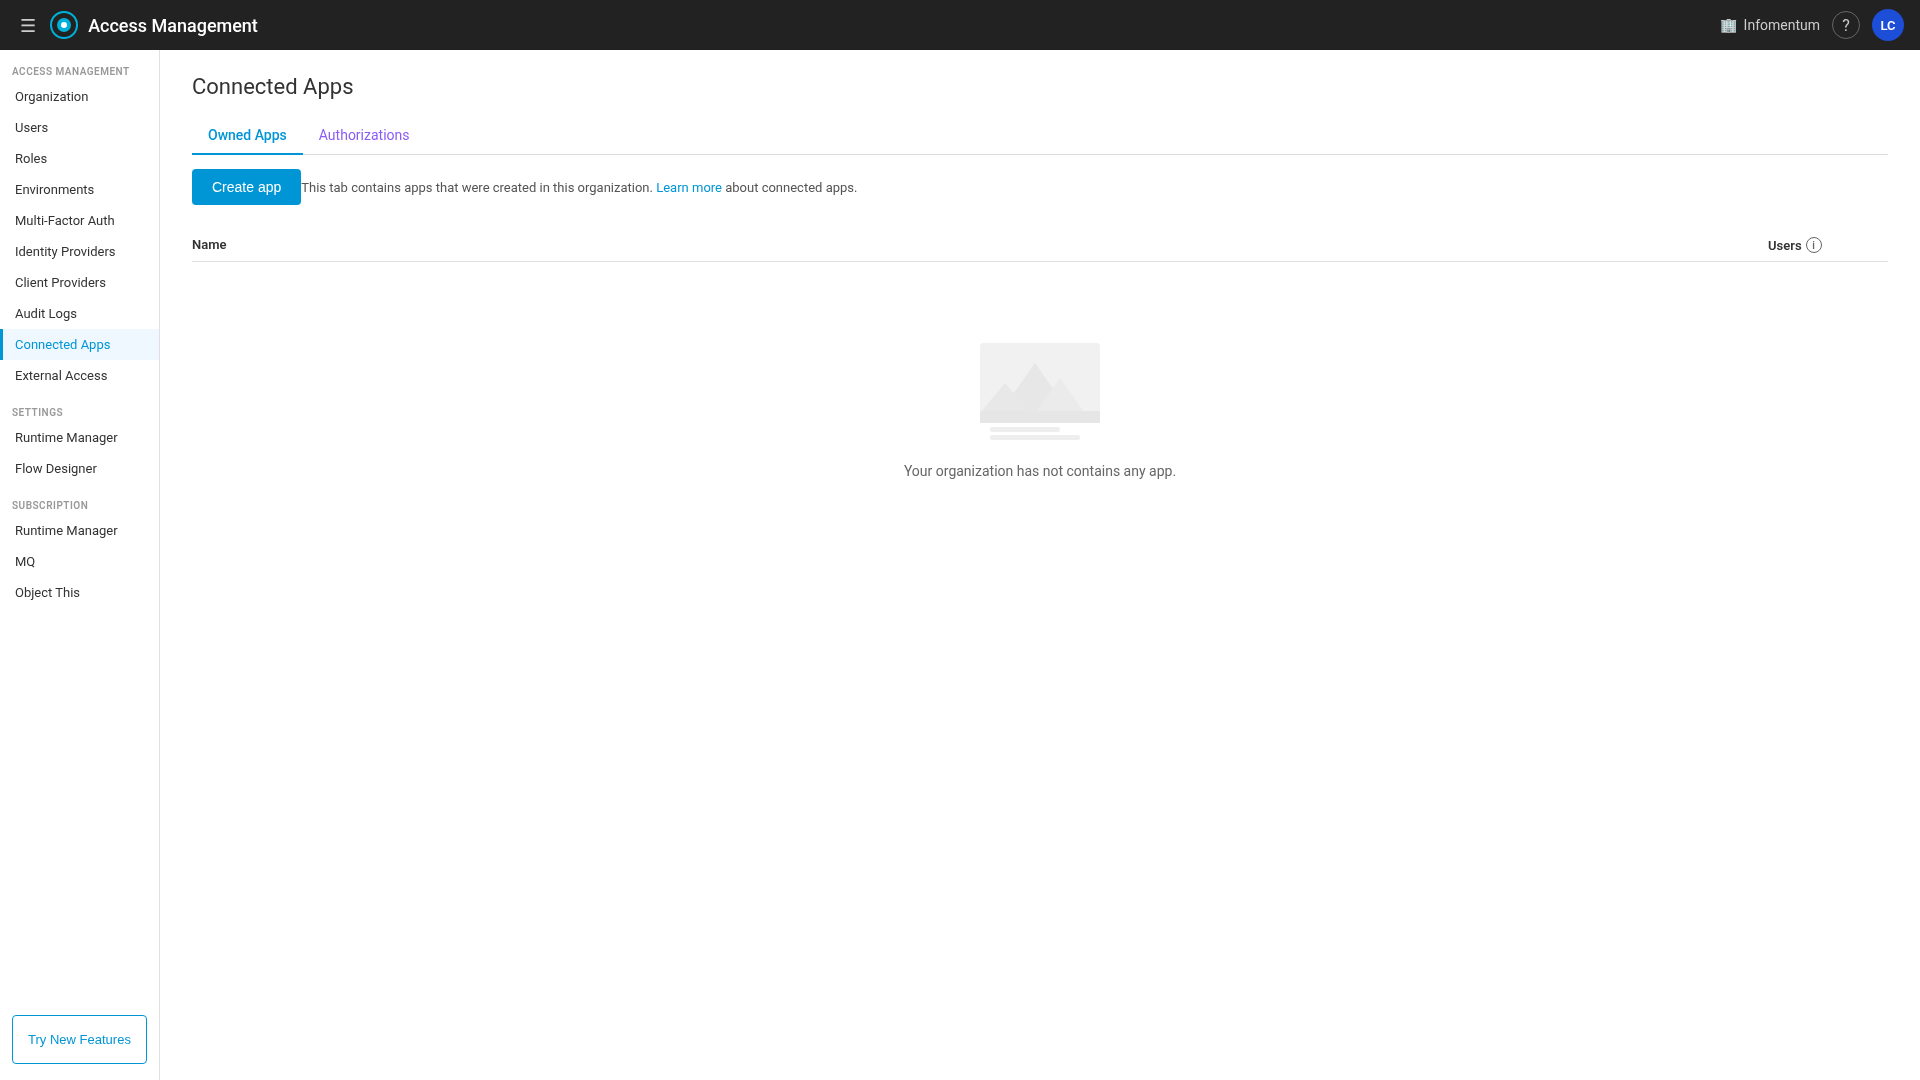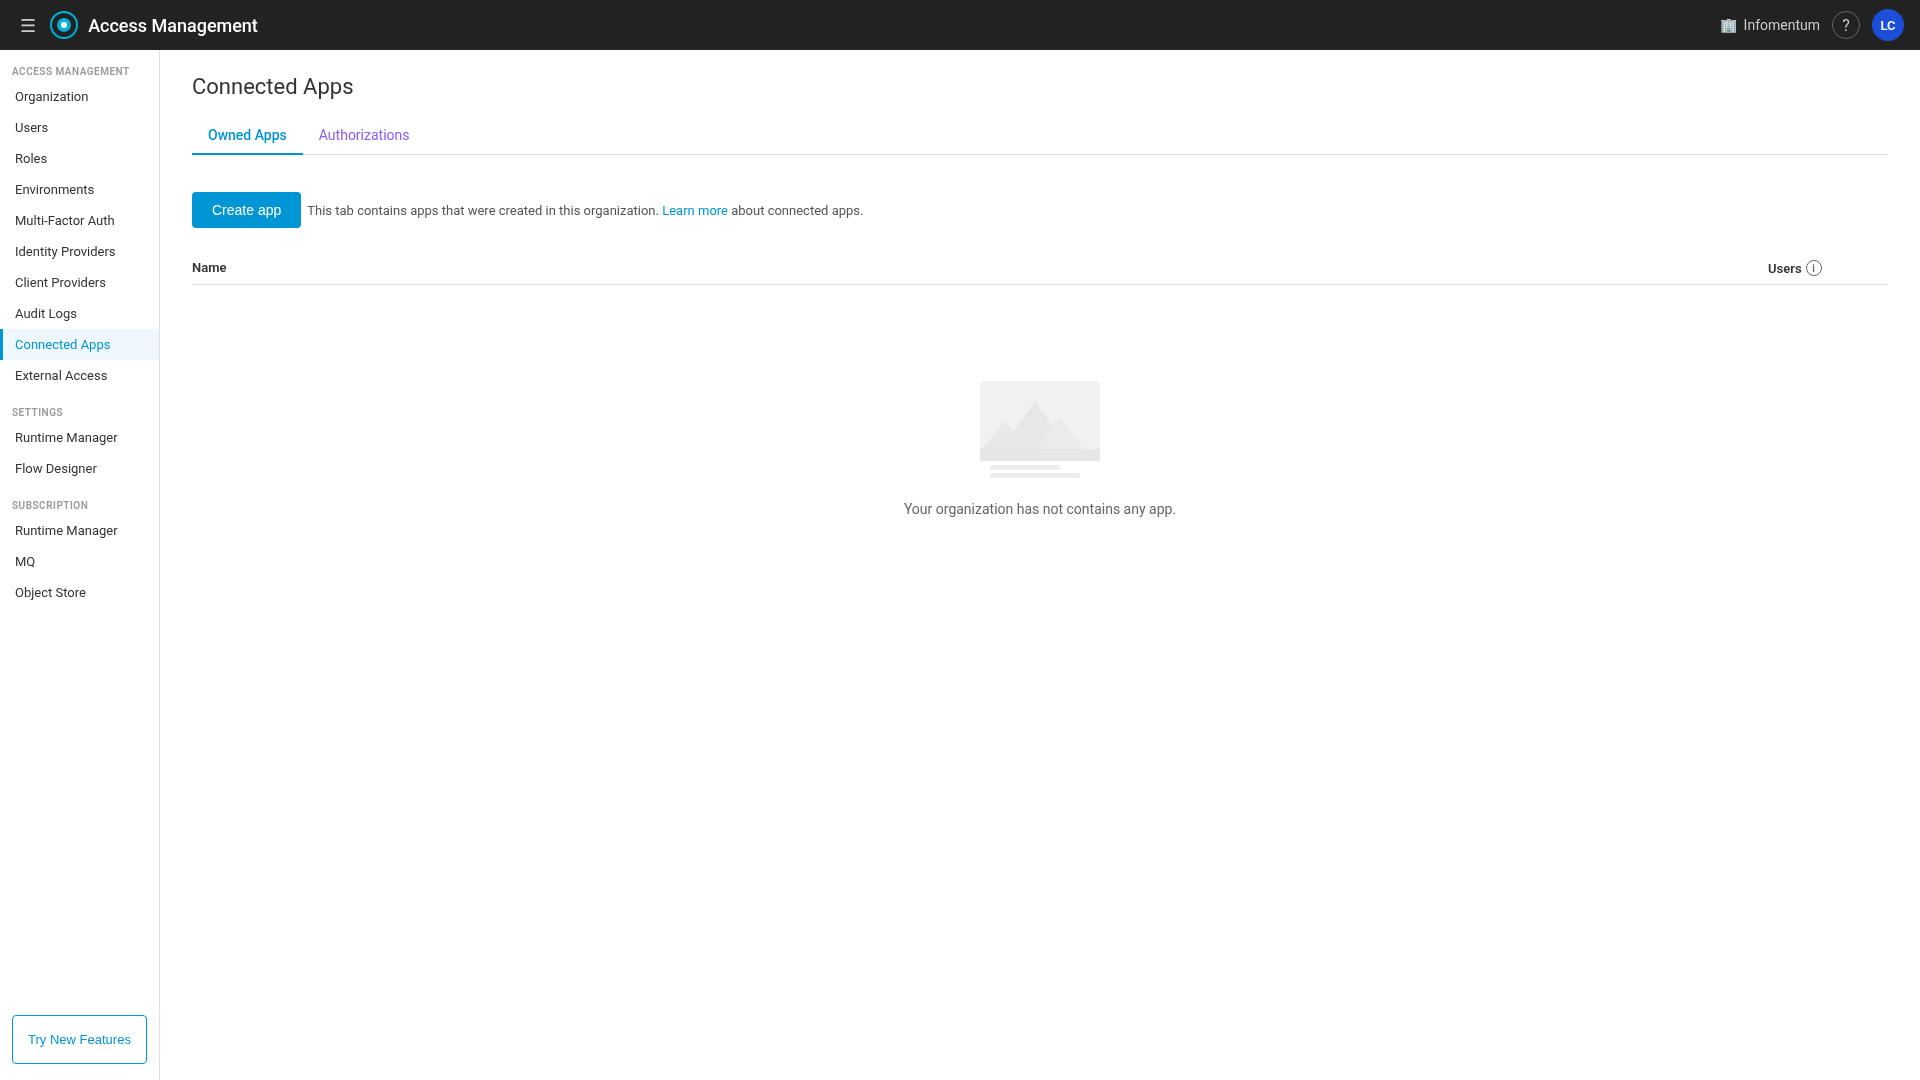--- a/index.html
+++ b/index.html
@@ -140,41 +140,41 @@
       font-size: 22px;
       font-weight: 400;
       color: #333;
       margin-bottom: 20px;
     }
 
     
     .tabs {
       display: flex;
       border-bottom: 1px solid #ddd;
-      margin-bottom: 37px;
+      margin-bottom: 14px;
     }
     .tab {
       padding: 8px 16px 10px;
       font-size: 14px;
       color: #8b5cf6;
       cursor: pointer;
       border-bottom: 2px solid transparent;
       margin-bottom: -1px;
     }
     .tab.active {
       color: #0096d6;
       border-bottom: 2px solid #0096d6;
       font-weight: 500;
     }
 
     
     .content-header {
       display: flex;
       align-items: center;
-      gap: 6px;
+      gap: 0;
       margin-bottom: 24px;
     }
     .create-app-btn {
       background: #0096d6;
       color: #fff;
       border: none;
       border-radius: 4px;
       padding: 10px 20px;
       font-size: 14px;
       cursor: pointer;
@@ -187,21 +187,21 @@
     .content-description a {
       color: #0096d6;
       text-decoration: none;
     }
 
     
     .table-header {
       display: flex;
       padding: 8px 0;
       border-bottom: 1px solid #e0e0e0;
-      margin-bottom: 16px;
+      margin-bottom: 1px;
     }
     .table-col-name {
       font-size: 13px;
       font-weight: 600;
       color: #333;
       flex: 1;
     }
     .table-col-users {
       font-size: 13px;
       font-weight: 600;
@@ -284,21 +284,21 @@
     <a class="sidebar-item active">Connected Apps</a>
     <a class="sidebar-item">External Access</a>
 
     <div class="sidebar-section-label">SETTINGS</div>
     <a class="sidebar-item">Runtime Manager</a>
     <a class="sidebar-item">Flow Designer</a>
 
     <div class="sidebar-section-label">SUBSCRIPTION</div>
     <a class="sidebar-item">Runtime Manager</a>
     <a class="sidebar-item">MQ</a>
-    <a class="sidebar-item">Object Store</a>
+    <a class="sidebar-item">Object This</a>
 
     <div class="sidebar-bottom">
       <button class="try-new-features-btn">Try New Features</button>
     </div>
   </nav>
 
   <main class="main-content">
     <h1 class="page-title">Connected Apps</h1>
 
     <div class="tabs">

